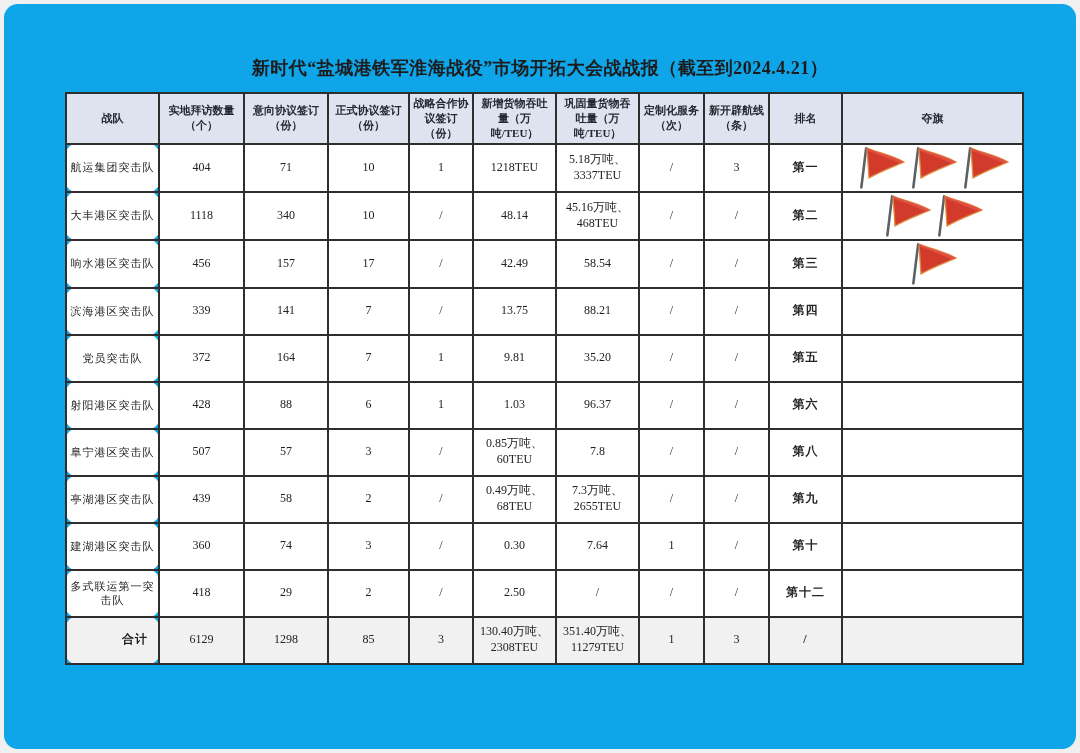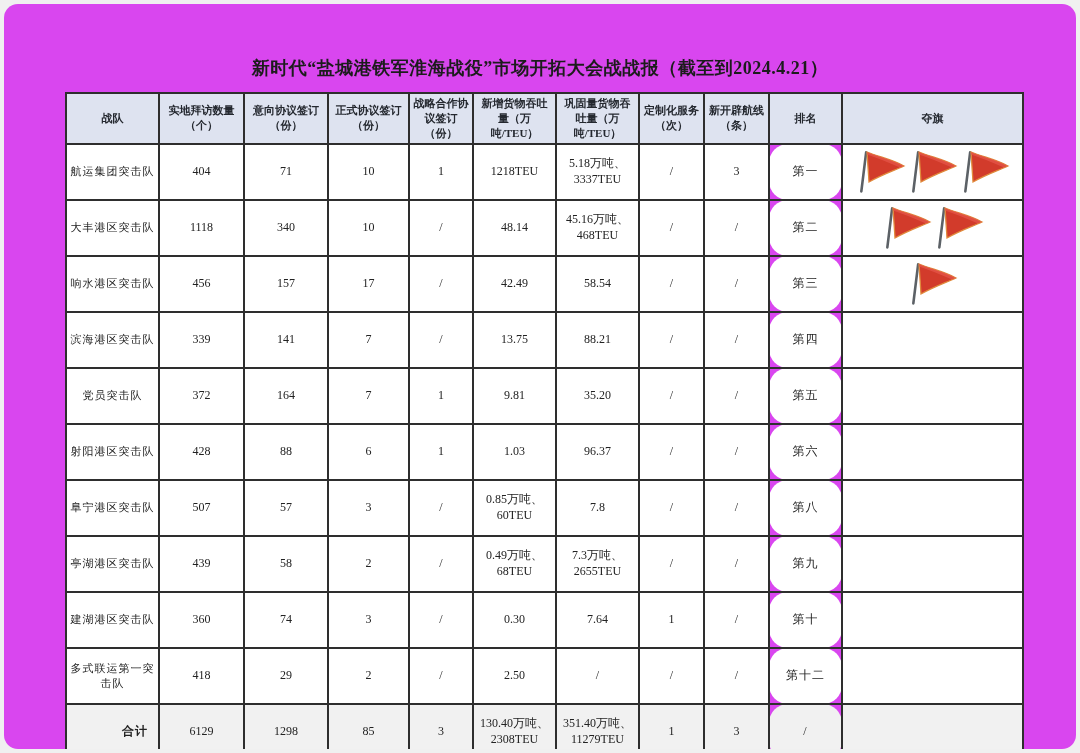--- a/index.html
+++ b/index.html
@@ -5,21 +5,21 @@
   * { margin: 0; padding: 0; box-sizing: border-box; }
   html, body { width: 1080px; height: 753px; }
   body {
     background: #f0f0f0;
     font-family: "Liberation Serif", "DejaVu Serif", serif;
     position: relative;
   }
   .page {
     position: absolute;
     inset: 4px;
-    background: #d946ef;
+    background: #0ea5e9;
     border-radius: 14px;
     overflow: hidden;
   }
   .title {
     position: absolute;
     top: 52px;
     left: 0;
     width: 100%;
     text-align: center;
     font-size: 18px;
@@ -37,31 +37,31 @@
   }
   th, td {
     border: 2px solid #2e2e2e;
     text-align: center;
     vertical-align: middle;
     padding: 2px 3px;
     color: #222;
     overflow: hidden;
   }
   thead tr { height: 44px; }
-  tbody tr { height: 56px; }
+  tbody tr { height: 47px; }
   th {
     background: #dee3f0;
     font-size: 11px;
     font-weight: 700;
     line-height: 1.35;
     color: #24282f;
   }
   td { font-size: 12px; line-height: 1.3; background: #ffffff; }
-  td.team { font-size: 11px; letter-spacing: 1px; }
-  td.rank { font-weight: 400; letter-spacing: 1px; border-radius: 19px; }
+  td.team { font-size: 11px; letter-spacing: 1px; border-radius: 10px; }
+  td.rank { font-weight: 700; letter-spacing: 1px; }
   td.flags { padding: 0 2px; }
   tr.total td { background: #f1f1f1; }
   tr.total td.team { font-weight: 700; font-size: 12px; padding-left: 48px; }
   .flag { display: inline-block; width: 50px; height: 46px; vertical-align: middle; margin: 0 1px; }
   .flag svg { display: block; }
   
   col.c0 { width: 93px; }
   col.c1 { width: 85px; }
   col.c2 { width: 84px; }
   col.c3 { width: 81px; }

